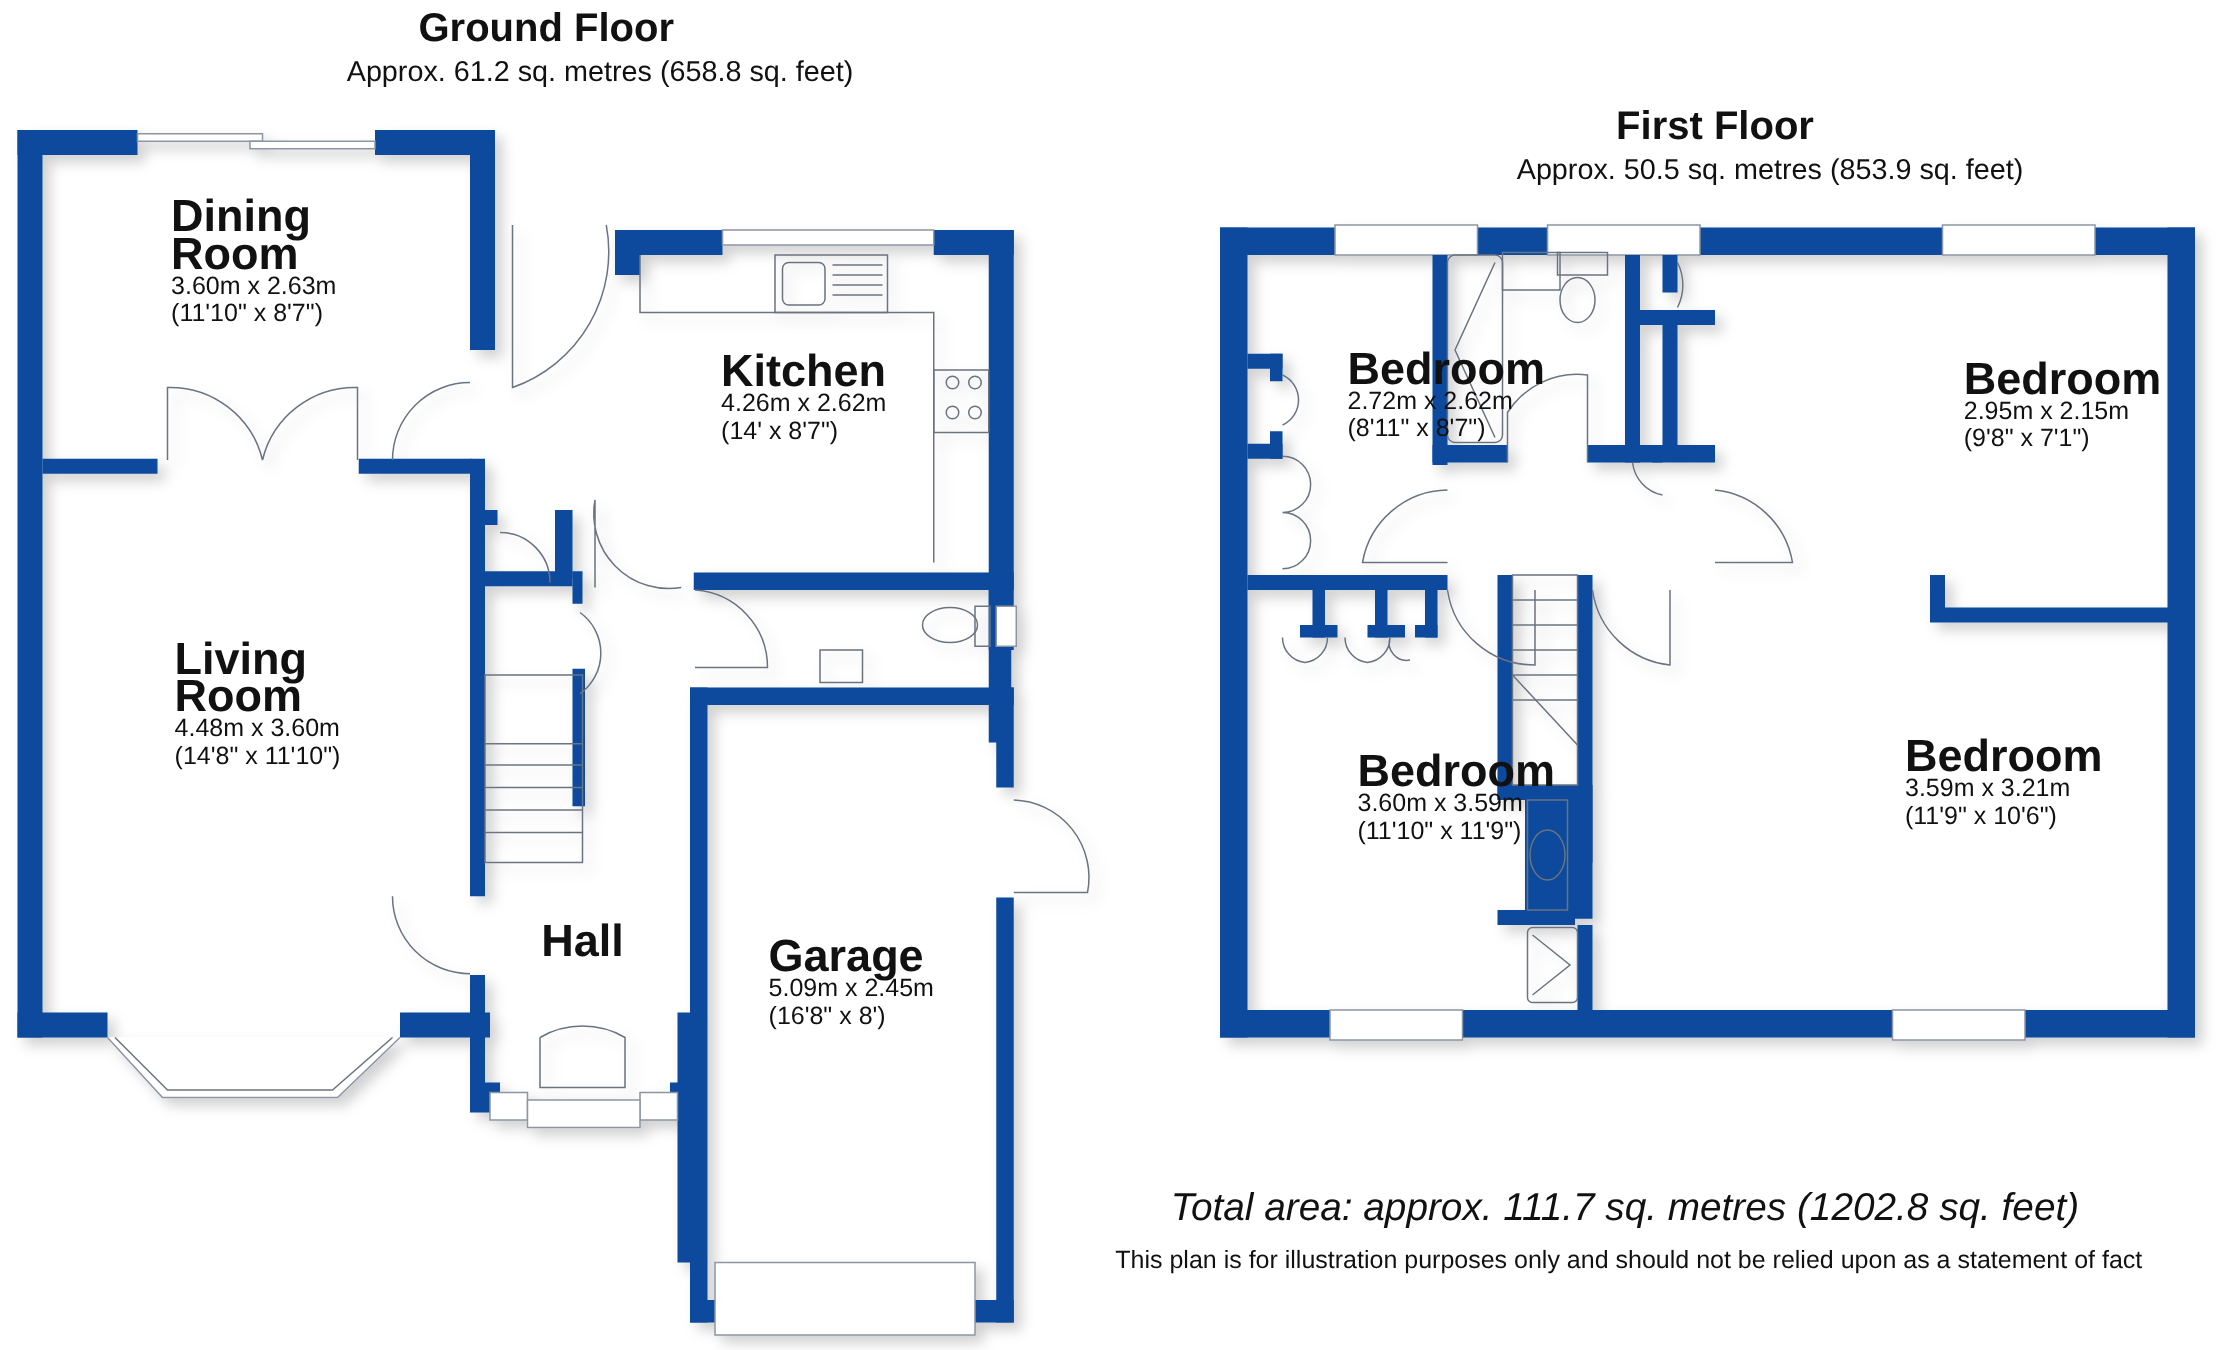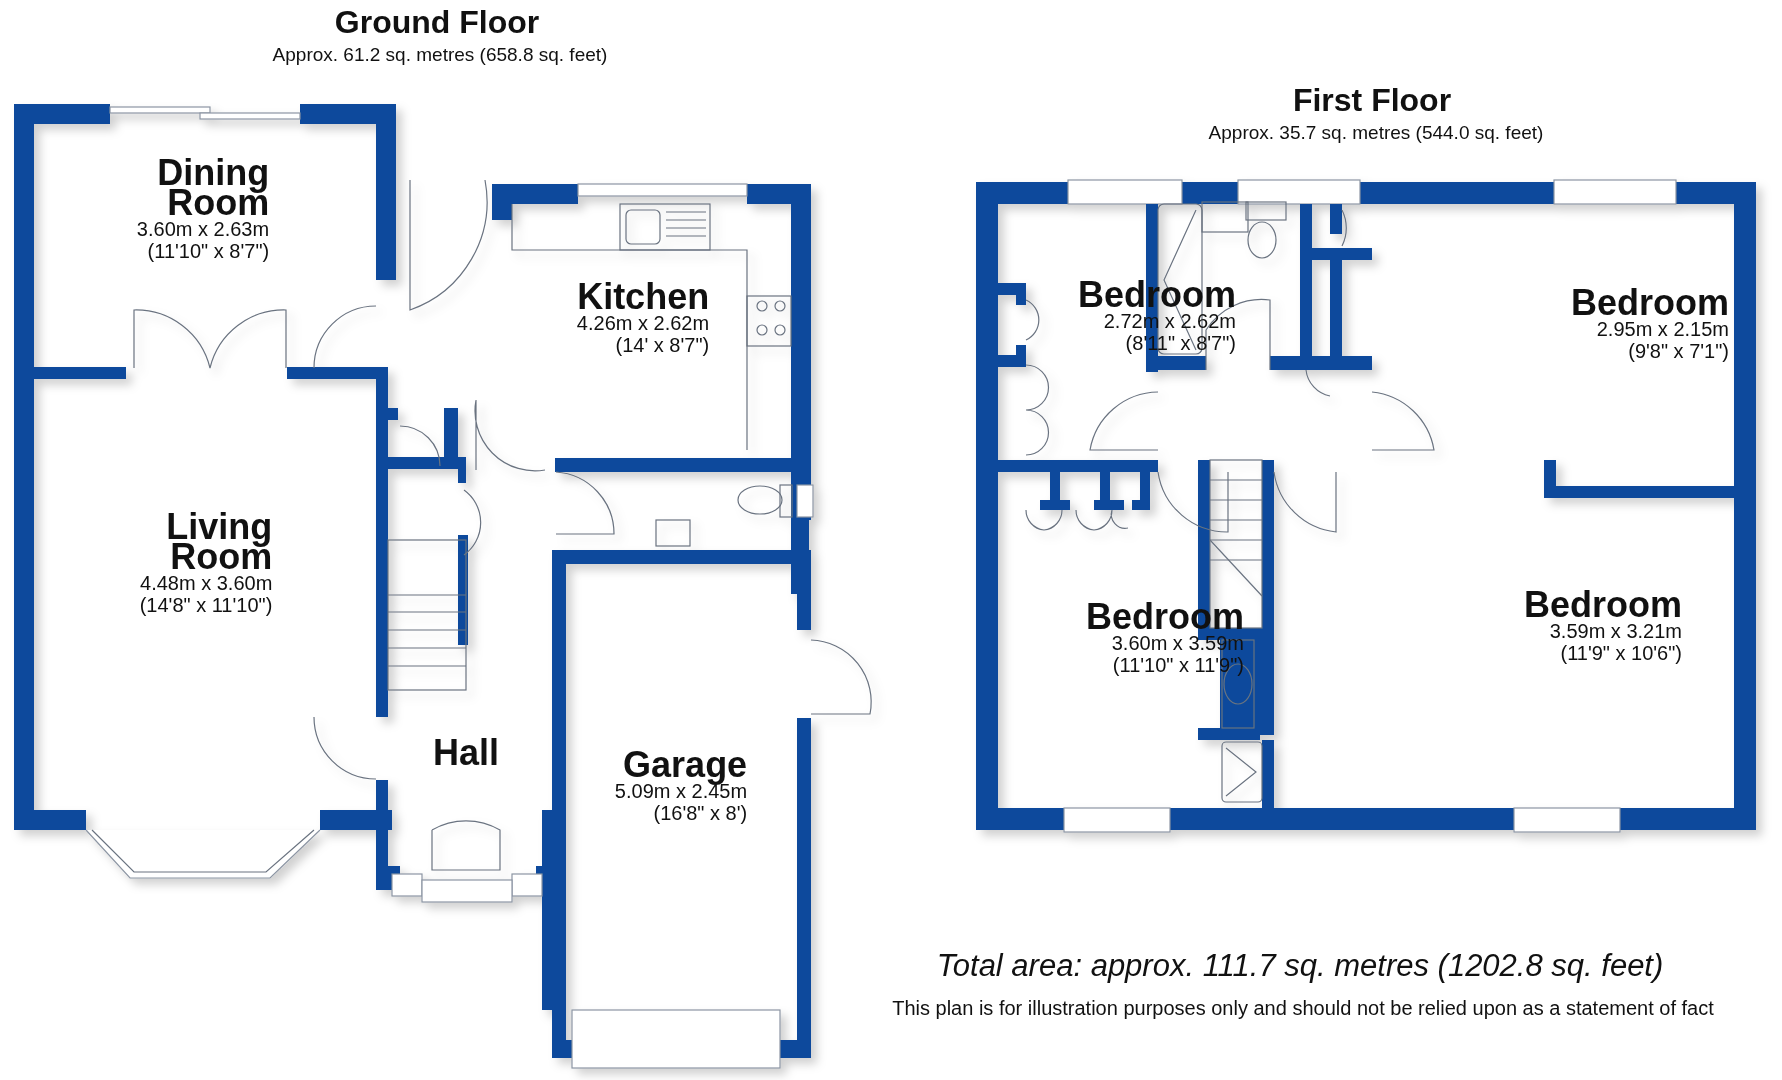--- a/index.html
+++ b/index.html
@@ -1,23 +1,23 @@
 <!DOCTYPE html>
 <html><head>
 <meta charset="utf-8">
 <style>
   html, body { margin:0; padding:0; background:#ffffff; }
   body { width:1782px; height:1080px; position:relative; overflow:hidden; font-family:"Liberation Sans", sans-serif; color:#111; }
   .plan-svg { position:absolute; left:0; top:0; width:1782px; height:1080px; }
   .wall { fill:#0a4a9c; }
   .thin { fill:none; stroke:#6a7380; stroke-width:1.2; }
   .win { fill:#ffffff; stroke:#8c95a3; stroke-width:1.2; }
-  .txt { position:absolute; text-align:right; transform:translateX(-50%); white-space:nowrap; }
+  .txt { position:absolute; text-align:left; transform:translateX(-50%); white-space:nowrap; }
   .floor-title { font-weight:bold; font-size:32px; }
-  .floor-sub { font-size:19px; }
+  .floor-sub { font-size:23px;margin-left:40px; }
   .room-name { font-weight:bold; font-size:36px; line-height:30px; }
   .room-dim { font-size:20px; line-height:22px; }
   .total { font-size:31px; }
   .disclaimer { font-size:20px; }
 </style>
 </head>
 <body>
 
 <svg class="plan-svg" viewBox="0 0 1782 1080" xmlns="http://www.w3.org/2000/svg">
   <defs>
@@ -202,21 +202,21 @@
     <path class="thin" d="M1342,210 A40,40 0 0 1 1342,246"></path>
     <path class="thin" d="M1026,300 A22,22 0 0 1 1026,340 M1026,365 A22,22 0 0 1 1026,410 M1026,410 A22,22 0 0 1 1026,455"></path>
     <path class="thin" d="M1026,510 A20,20 0 0 0 1044,530 A20,20 0 0 0 1062,510 M1076,510 A20,20 0 0 0 1094,530 A20,20 0 0 0 1112,510 M1112,510 A14,14 0 0 0 1128,528"></path>
   </g>
 </svg>
 
 <div class="txt floor-title" style="left:437px; top:4px;">Ground Floor</div>
 <div class="txt floor-sub" style="left:440px; top:44px;">Approx. 61.2 sq. metres (658.8 sq. feet)</div>
 
 <div class="txt floor-title" style="left:1372px; top:82px;">First Floor</div>
-<div class="txt floor-sub" style="left:1376px; top:122px;">Approx. 35.7 sq. metres (544.0 sq. feet)</div>
+<div class="txt floor-sub" style="left:1376px; top:122px;">Approx. 50.5 sq. metres (853.9 sq. feet)</div>
 
 <div class="txt" style="left:203px; top:158px;">
   <div class="room-name">Dining</div>
   <div class="room-name">Room</div>
   <div class="room-dim">3.60m x 2.63m</div>
   <div class="room-dim">(11'10" x 8'7")</div>
 </div>
 
 <div class="txt" style="left:643px; top:282px;">
   <div class="room-name">Kitchen</div>

